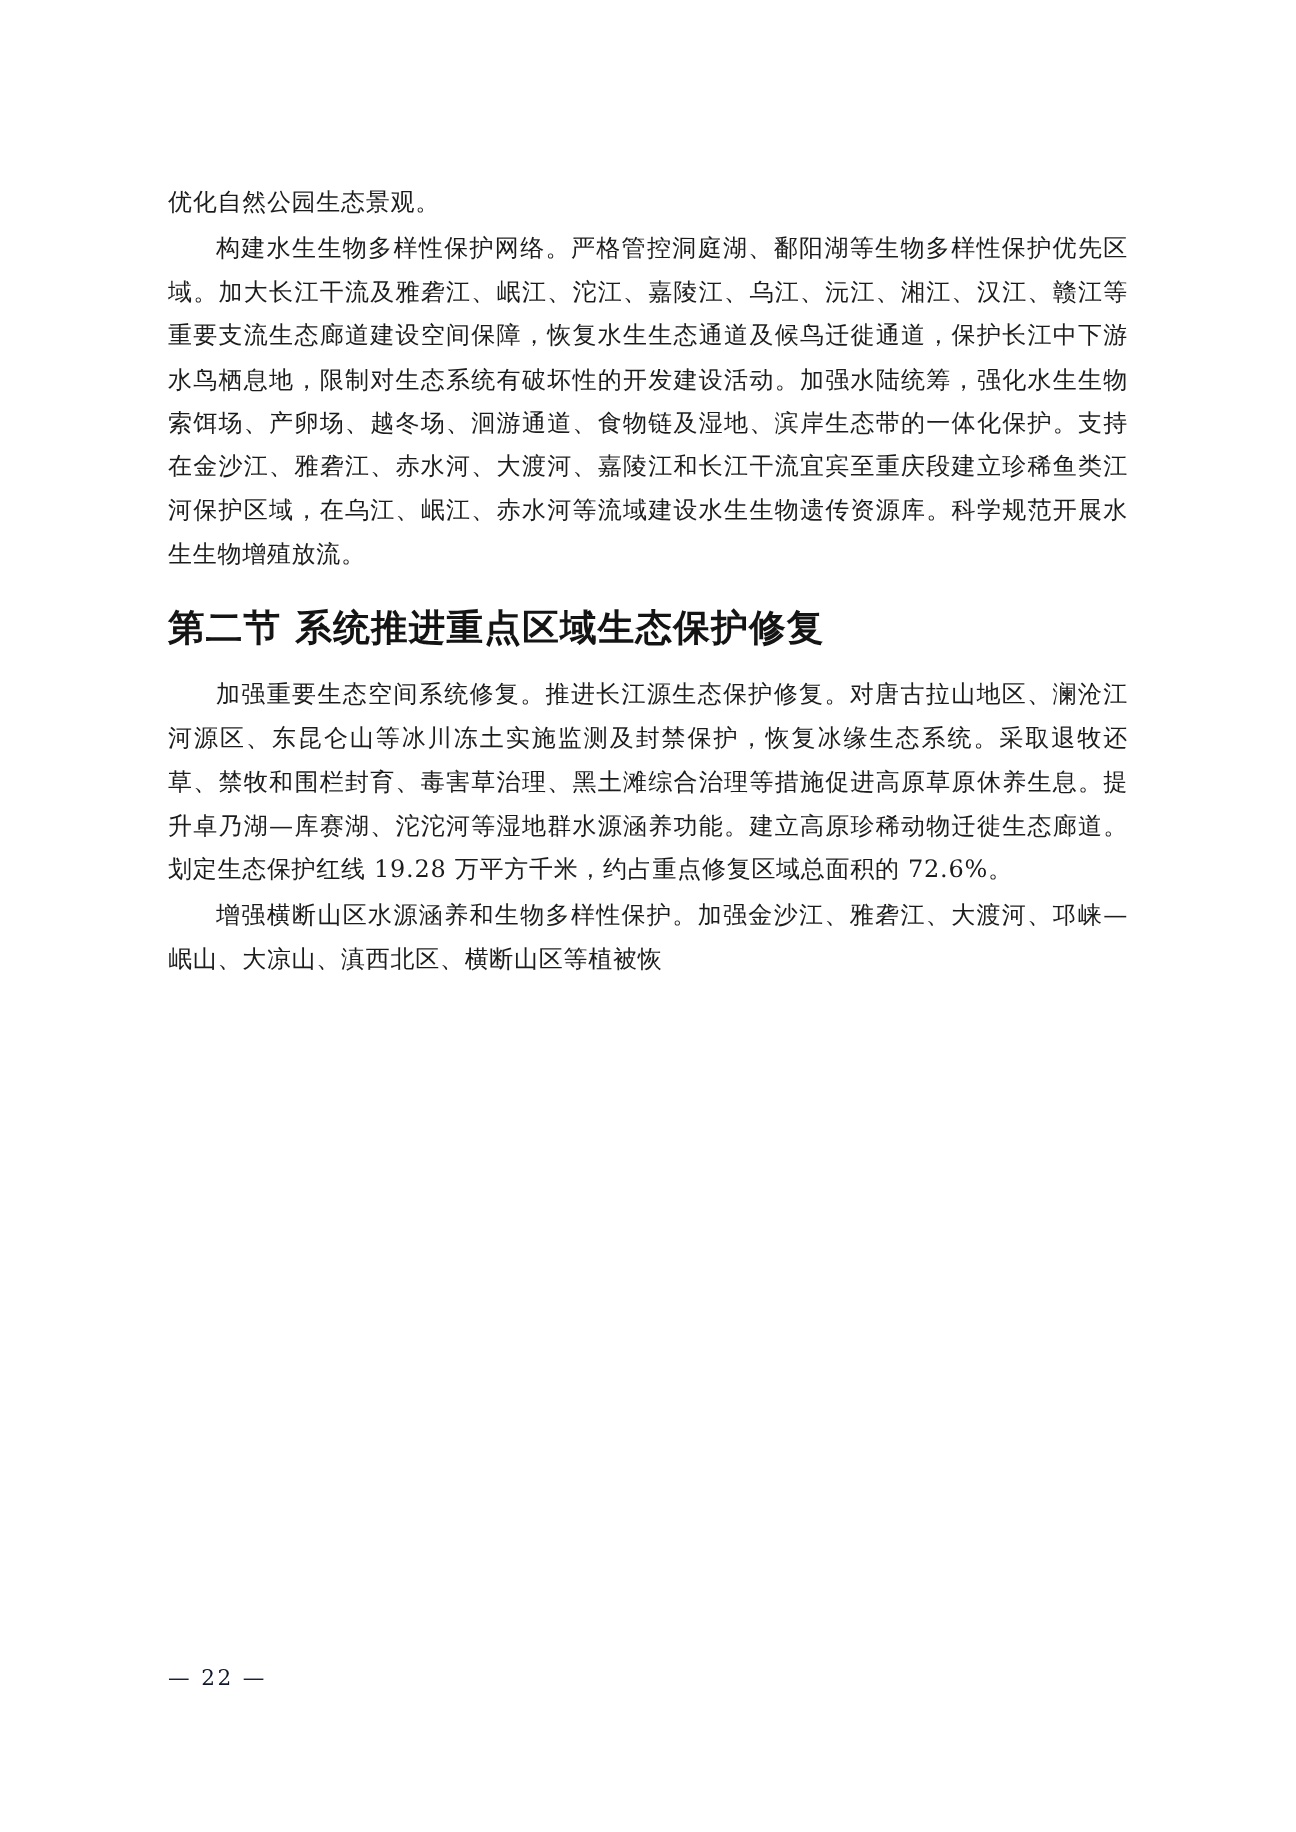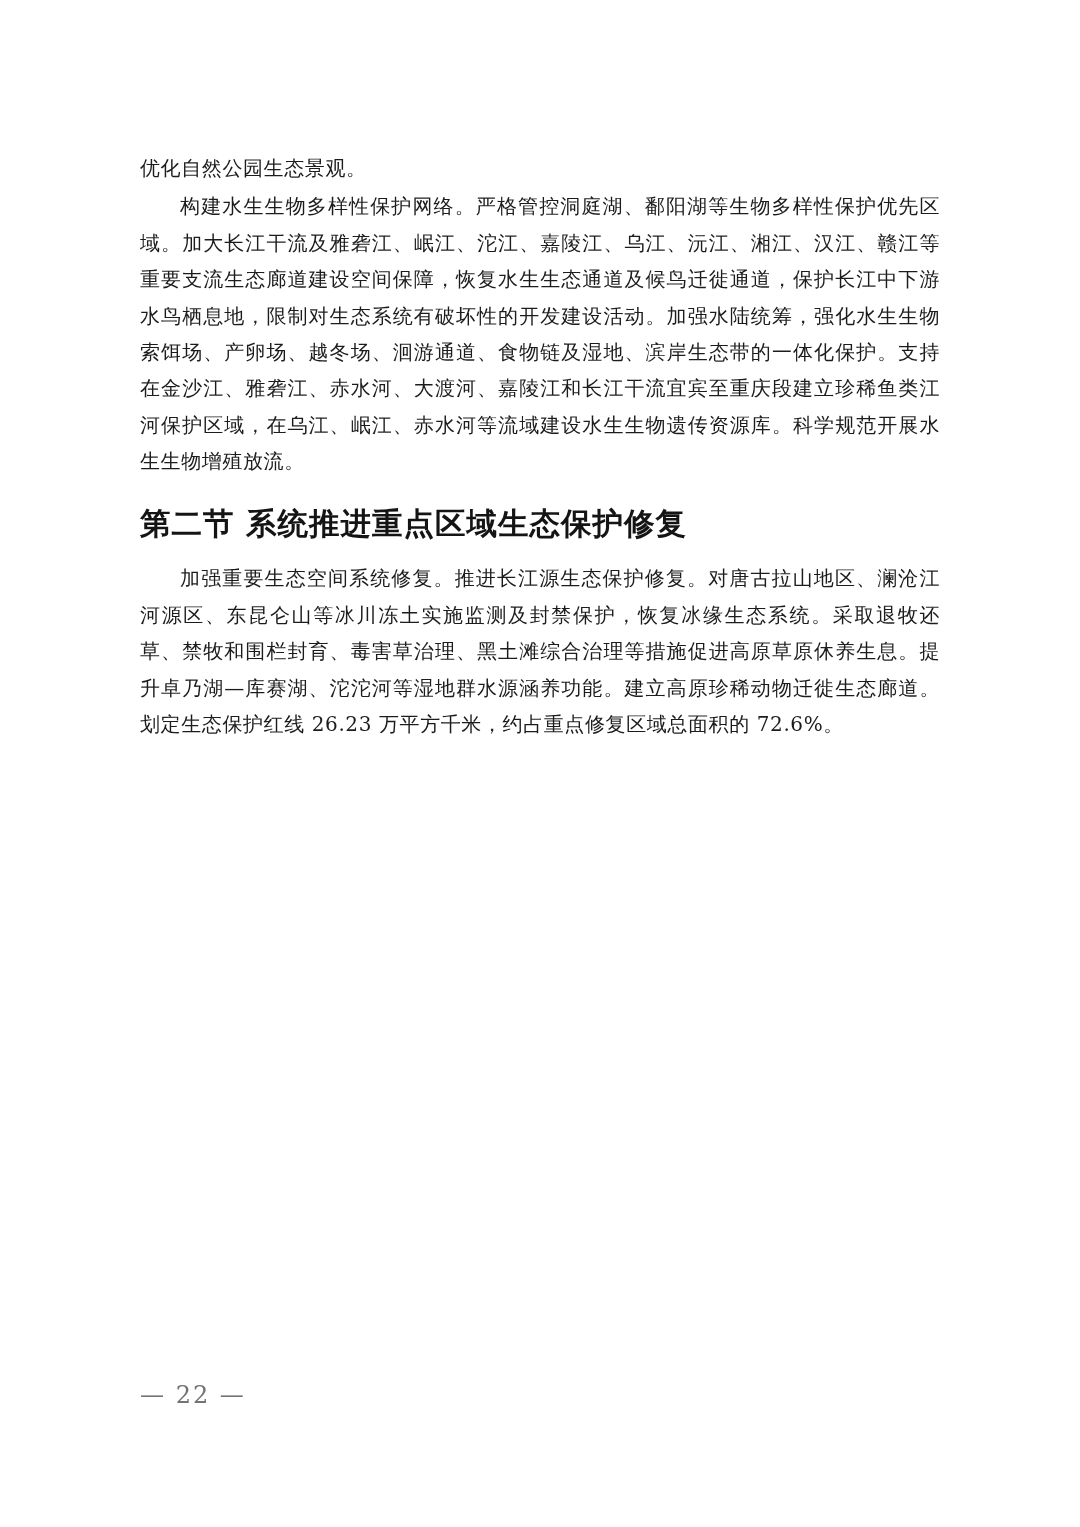--- a/index.html
+++ b/index.html
@@ -40,34 +40,35 @@
     text-align: left;
     letter-spacing: 1px;
     margin: 16px 0 10px 0;
     line-height: 1.8;
     color: #141414;
   }
   .page-number {
     position: absolute;
     left: 140px;
     bottom: 118px;
-    font-size: 24px;
+    font-size: 18px;
     letter-spacing: 2px;
-    color: #737373;
+    color: #0f172a;
   }
 </style>
 </head>
 <body>
 
 <div class="page">
 
   <p class="para">优化自然公园生态景观。</p>
 
   <p class="para indent">构建水生生物多样性保护网络。严格管控洞庭湖、鄱阳湖等生物多样性保护优先区域。加大长江干流及雅砻江、岷江、沱江、嘉陵江、乌江、沅江、湘江、汉江、赣江等重要支流生态廊道建设空间保障，恢复水生生态通道及候鸟迁徙通道，保护长江中下游水鸟栖息地，限制对生态系统有破坏性的开发建设活动。加强水陆统筹，强化水生生物索饵场、产卵场、越冬场、洄游通道、食物链及湿地、滨岸生态带的一体化保护。支持在金沙江、雅砻江、赤水河、大渡河、嘉陵江和长江干流宜宾至重庆段建立珍稀鱼类江河保护区域，在乌江、岷江、赤水河等流域建设水生生物遗传资源库。科学规范开展水生生物增殖放流。</p>
 
   <h2 class="section-heading">第二节 系统推进重点区域生态保护修复</h2>
 
-  <p class="para indent">加强重要生态空间系统修复。推进长江源生态保护修复。对唐古拉山地区、澜沧江河源区、东昆仑山等冰川冻土实施监测及封禁保护，恢复冰缘生态系统。采取退牧还草、禁牧和围栏封育、毒害草治理、黑土滩综合治理等措施促进高原草原休养生息。提升卓乃湖—库赛湖、沱沱河等湿地群水源涵养功能。建立高原珍稀动物迁徙生态廊道。划定生态保护红线 26.23 万平方千米，约占重点修复区域总面积的 72.6%。</p>
+  <p class="para indent">加强重要生态空间系统修复。推进长江源生态保护修复。对唐古拉山地区、澜沧江河源区、东昆仑山等冰川冻土实施监测及封禁保护，恢复冰缘生态系统。采取退牧还草、禁牧和围栏封育、毒害草治理、黑土滩综合治理等措施促进高原草原休养生息。提升卓乃湖—库赛湖、沱沱河等湿地群水源涵养功能。建立高原珍稀动物迁徙生态廊道。划定生态保护红线 19.28 万平方千米，约占重点修复区域总面积的 72.6%。</p>
 
+  <p class="para indent">增强横断山区水源涵养和生物多样性保护。加强金沙江、雅砻江、大渡河、邛崃—岷山、大凉山、滇西北区、横断山区等植被恢</p>
 
   <div class="page-number">— 22 —</div>
 
 </div>
 
 </body></html>

